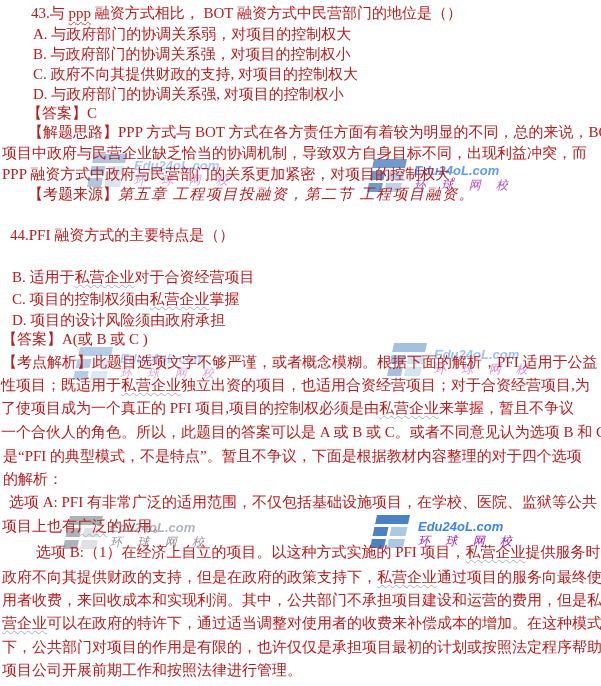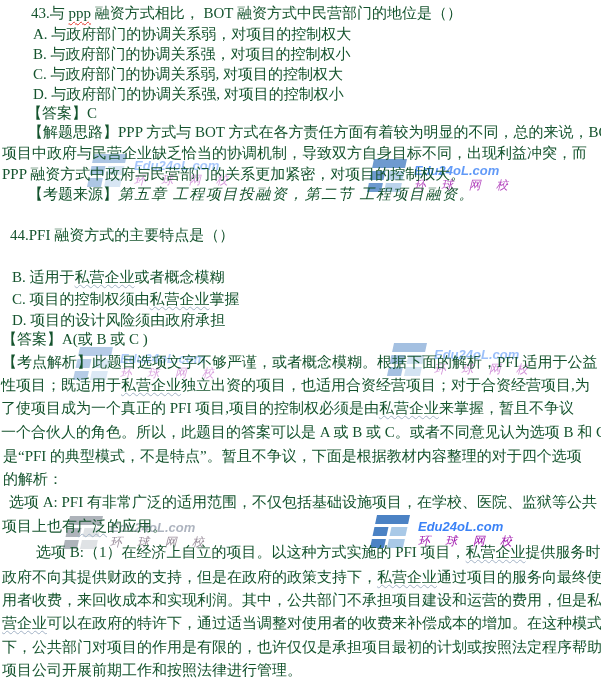--- a/index.html
+++ b/index.html
@@ -22,21 +22,21 @@
   }
   .wm-cn{
     font-family:"Liberation Sans","DejaVu Sans",sans-serif;
     font-size:12px;color:#a21caf;letter-spacing:6px;margin-top:2px;font-style:italic;
   }
   .wm-grey{filter:grayscale(85%) brightness(1.05);}
 
   
   .doc{position:absolute;inset:0;z-index:2;}
   .line{
-    position:absolute;white-space:nowrap;color:#14532d;
+    position:absolute;white-space:nowrap;color:#b91c1c;
     font-size:15px;line-height:17px;letter-spacing:0px;
   }
   .sq-red{
     text-decoration:underline;text-decoration-style:wavy;
     text-decoration-color:#e0392c;text-decoration-thickness:1px;
     text-underline-offset:3px;
   }
   .sq-blue{
     text-decoration:underline;text-decoration-style:wavy;
     text-decoration-color:#a3b3c6;text-decoration-thickness:1px;
@@ -146,30 +146,30 @@
         <div class="wm-cn">环 球 网 校</div>
       </div>
     </div>
   </div>
 
   <div class="doc">
 
     <div class="line" style="top:5px;left:31px"><span>43.与 </span><span class="sq-red">ppp</span><span> 融资方式相比， BOT 融资方式中民营部门的地位是（）</span></div>
     <div class="line" style="top:26px;left:33px"><span>A. 与政府部门的协调关系弱，对项目的控制权大</span></div>
     <div class="line" style="top:46px;left:33px"><span>B. 与政府部门的协调关系强，对项目的控制权小</span></div>
-    <div class="line" style="top:66px;left:33px"><span>C. 与政府部门的协调关系弱, 对项目的控制权大</span></div>
+    <div class="line" style="top:66px;left:33px"><span>C. 政府不向其提供财政的支持, 对项目的控制权大</span></div>
     <div class="line" style="top:86px;left:33px"><span>D. 与政府部门的协调关系强, 对项目的控制权小</span></div>
     <div class="line" style="top:105px;left:27px"><span>【答案】C</span></div>
     <div class="line" style="top:124px;left:28px"><span>【解题思路】PPP 方式与 BOT 方式在各方责任方面有着较为明显的不同，总的来说，BOT</span></div>
     <div class="line" style="top:145px;left:2px"><span>项目中政府与民营企业缺乏恰当的协调机制，导致双方自身目标不同，出现利益冲突，而</span></div>
     <div class="line" style="top:166px;left:2px"><span>PPP 融资方式中政府与民营部门的关系更加紧密，对项目的控制权大。</span></div>
     <div class="line" style="top:186px;left:28px"><span>【考题来源】</span><span class="kai">第五章 工程项目投融资，第二节 工程项目融资。</span></div>
 
     <div class="line" style="top:227px;left:10px"><span>44.PFI 融资方式的主要特点是（）</span></div>
-    <div class="line" style="top:269px;left:12px"><span>B. 适用于</span><span class="sq-blue">私营企业</span><span>或者概念模糊</span></div>
+    <div class="line" style="top:269px;left:12px"><span>B. 适用于</span><span class="sq-blue">私营企业</span><span>对于合资经营项目</span></div>
     <div class="line" style="top:291px;left:12px"><span>C. 项目的控制权须由</span><span class="sq-blue">私营企业</span><span>掌握</span></div>
     <div class="line" style="top:312px;left:12px"><span>D. 项目的设计风险须由政府承担</span></div>
     <div class="line" style="top:331px;left:2px"><span>【答案】A(或 B 或 C )</span></div>
     <div class="line" style="top:354px;left:2px"><span>【考点解析】此题目选项文字不够严谨，或者概念模糊。根据下面的解析，PFI 适用于公益</span></div>
     <div class="line" style="top:377px;left:1px"><span>性项目；既适用于</span><span class="sq-blue">私营企业</span><span>独立出资的项目，也适用合资经营项目；对于合资经营项目,为</span></div>
     <div class="line" style="top:400px;left:1px"><span>了使项目成为一个真正的 PFI 项目,项目的控制权必须是由</span><span class="sq-blue">私营企业</span><span>来掌握，暂且不争议</span></div>
     <div class="line" style="top:424px;left:1px"><span>一个合伙人的角色。所以，此题目的答案可以是 A 或 B 或 C。或者不同意见认为选项 B 和 C</span></div>
     <div class="line" style="top:448px;left:3px"><span>是“PFI 的典型模式，不是特点”。暂且不争议，下面是根据教材内容整理的对于四个选项</span></div>
     <div class="line" style="top:471px;left:3px"><span>的解析：</span></div>
     <div class="line" style="top:494px;left:9px"><span>选项 A: PFI 有非常广泛的适用范围，不仅包括基础设施项目，在学校、医院、监狱等公共</span></div>

